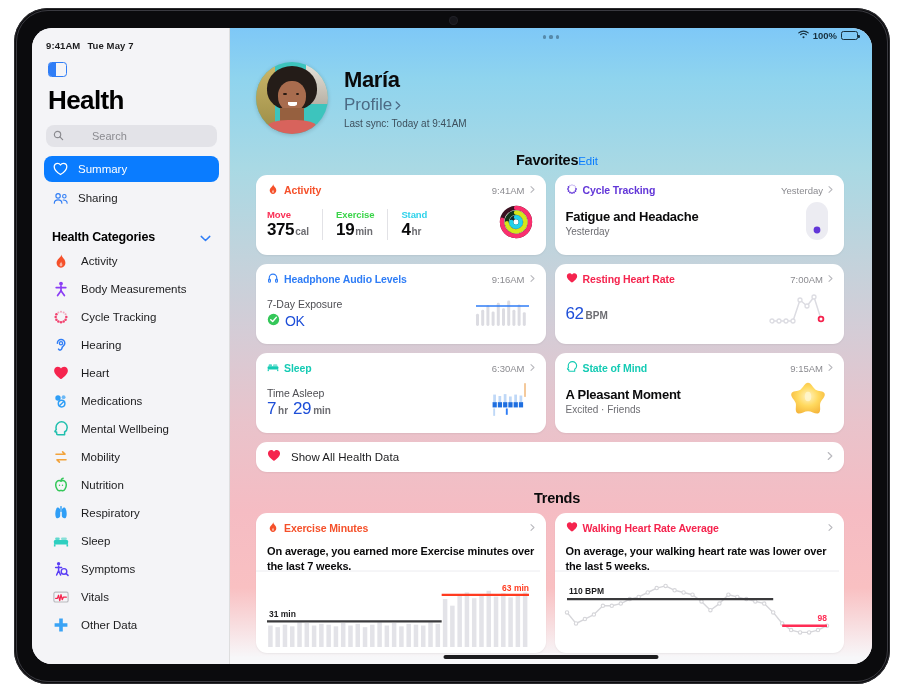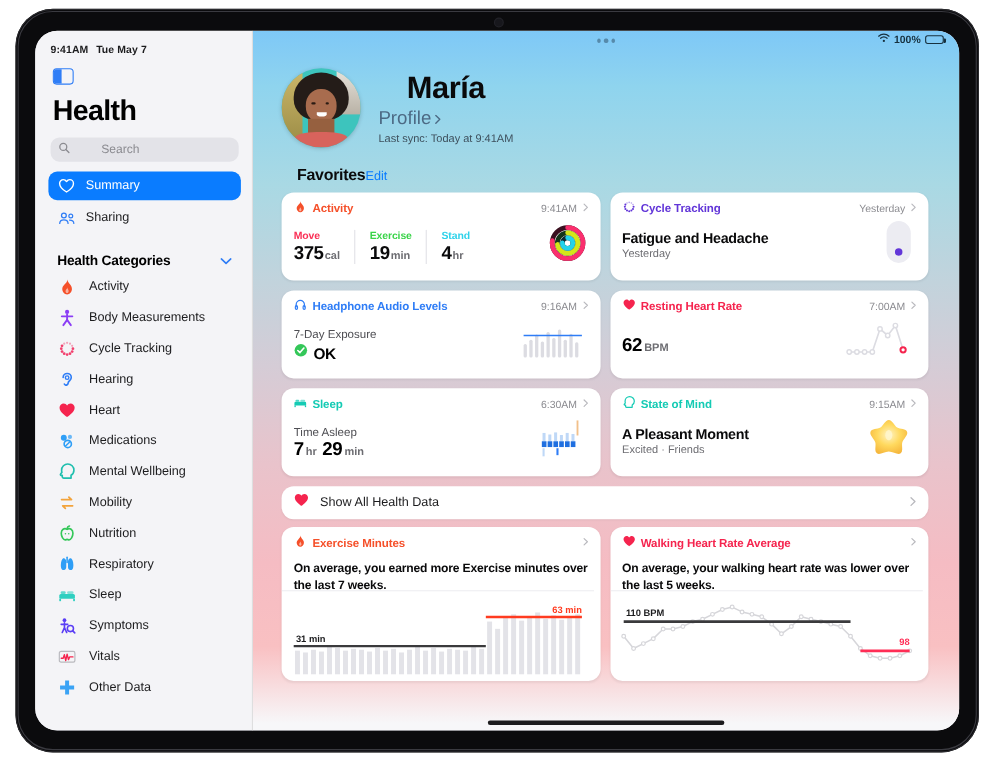--- a/index.html
+++ b/index.html
@@ -169,27 +169,27 @@
   #avatar .neck { position:absolute; left:34%; top:64%; width:32%; height:20%;
     background:#96603f; }
   #avatar .shirt { position:absolute; left:16%; bottom:0; width:68%; height:20%;
     background:#d8635c; border-radius:40% 40% 0 0; }
   #avatar .eye-l,#avatar .eye-r { position:absolute; top:43%; width:4.5%; height:3.5%;
     background:#2a1b13; border-radius:50%; }
   #avatar .eye-l { left:38%; } #avatar .eye-r { left:55%; }
   #avatar .smile { position:absolute; left:44%; top:55%; width:13%; height:6%;
     background:#fff; border-radius:0 0 50% 50%; }
 
-  #profile-name { font-size: 28px; font-weight: bold; color: #0a0a0b; letter-spacing: -.4px; text-align: center; }
+  #profile-name { font-size: 22px; font-weight: bold; color: #0a0a0b; letter-spacing: -.4px; }
   #profile-link { font-size: 17px; color: #4c6a84; display: flex; align-items: center; gap: 3px; margin-top: 2px; cursor: pointer; }
   #profile-sync { font-size: 10px; color: #3d4f5c; margin-top: 3px; }
 
   
   .sec-head {
-    display: flex; align-items: flex-end; justify-content: flex-start;
+    display: flex; align-items: flex-end; justify-content: center;
     padding: 0 28px 0 40px; margin-top: 18px;
   }
   .sec-head .title { font-size: 14.5px; font-weight: bold; color: #0a0a0b; letter-spacing: -.25px; }
   .sec-head .act { font-size: 11.5px; color: #0a7cff; cursor: pointer; padding-bottom: 1px; }
 
   
   .grid {
     display: grid; grid-template-columns: 1fr 1fr;
     gap: 9px; padding: 0 28px 0 26px; margin-top: 7px;
   }
@@ -210,21 +210,21 @@
   .card-body { margin-top: 12px; position: relative; min-height: 36px; }
 
   
   #activity-metrics { display: flex; align-items: stretch; }
   .metric { padding-right: 13px; margin-right: 13px; border-right: 1px solid #e2e2e6; }
   .metric:last-child { border-right: none; }
   .metric .mname { font-size: 9.5px; font-weight: bold; letter-spacing: -.1px; }
   .metric .mval { font-size: 17px; font-weight: bold; color: #0a0a0b; letter-spacing: -.4px; }
   .metric .munit { font-size: 10px; font-weight: bold; color: #6d6d72; margin-left: 1px; }
 
-  .big-val { font-size: 17px; font-weight: bold; color: #000000; letter-spacing:-.4px; }
+  .big-val { font-size: 17px; font-weight: normal; color: #1d4ed8; letter-spacing:-.4px; }
   .big-unit { font-size: 10px; font-weight: bold; color: #6d6d72; margin-left: 2px; }
   .sub-lab { font-size: 10.5px; color: #4e4e53; }
   .head-line { font-size: 13px; font-weight: bold; color: #0a0a0b; letter-spacing: -.25px; }
   .sub-line { font-size: 10px; color: #6d6d72; margin-top: 2px; }
 
   .card-viz { position: absolute; right: 0; bottom: -2px; }
 
   
   #showall {
     margin: 9px 28px 0 26px; background: #fff; border-radius: 11px;
@@ -751,20 +751,23 @@
               </svg>
           </span>
           <span class="lbl">Show All Health Data</span>
           <span class="chev">
             <svg width="6" height="10" viewBox="0 0 8 12">
                 <polyline points="1.6,1.4 6.4,6 1.6,10.6" fill="none" stroke="#b9b9be" stroke-width="1.6" stroke-linecap="round" stroke-linejoin="round"></polyline>
               </svg>
           </span>
         </div>
 
+        <div class="sec-head">
+          <span class="title">Trends</span>
+        </div>
         <div class="grid" id="trend-grid">
             <div class="trend-card">
               <div class="card-head">
        <span class="lhs">
          <span><svg width="12" height="12" viewBox="0 0 16 16">
                       <path d="M8 1.2c.4 2.3-1 2.9-2.2 4.3C4.4 7 3.6 8.3 3.6 9.8c0 2.7 2 4.9 4.4 4.9s4.4-2.2 4.4-4.9c0-2.6-1.7-4-2.6-5.2-.7-1-1.4-2-1.8-3.4z" fill="#f5502a"></path>
                       <path d="M8 8.2c.3 1.1-.6 1.5-1 2.2-.3.5-.4 1-.4 1.4 0 .9.6 1.6 1.4 1.6s1.4-.7 1.4-1.6c0-1.5-1.1-2.2-1.4-3.6z" fill="#fff" opacity=".55"></path>
                     </svg></span>
          <span class="lab" style="color:#f5502a">Exercise Minutes</span>
        </span>

